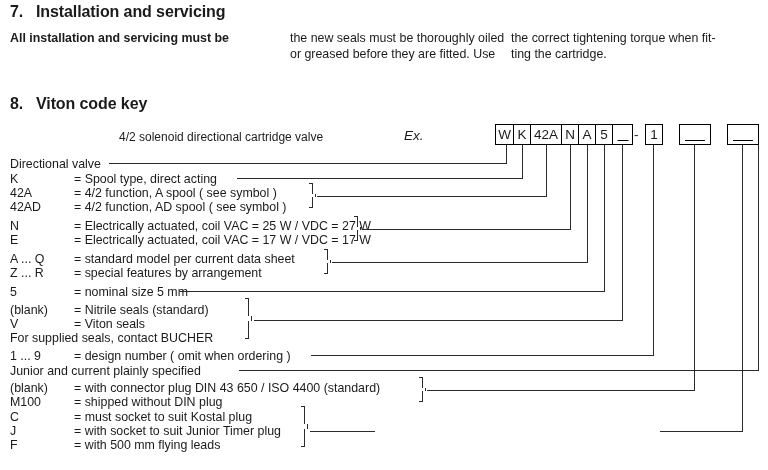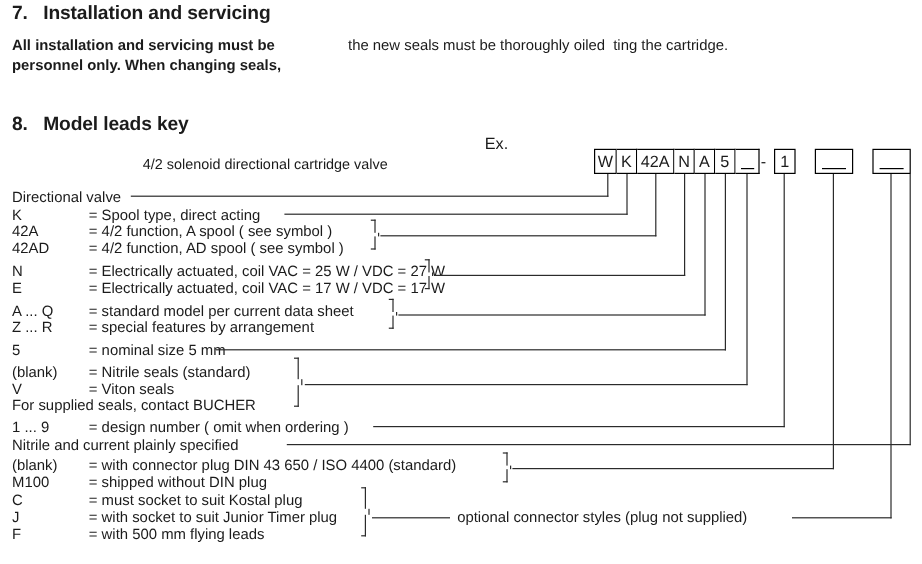--- a/index.html
+++ b/index.html
@@ -122,37 +122,38 @@
 <body>
 
 <div id="page">
 
   <div class="abs sec-head" style="left:10px; top:3px;">
     <span class="sec-num">7.</span><span>Installation and servicing</span>
   </div>
 
   <div class="abs col" style="left:10px; top:30px; width:250px;font-weight:bold;">
     <div>All installation and servicing  must be</div>
-    <div>personnel only. When changing seals,</div>
   </div>
 
   <div class="abs col" style="left:262px; top:30px; width:242px;margin-left:28px;">
     <div>the new seals must be thoroughly oiled</div>
+    <div>or greased before they are fitted. Use</div>
   </div>
 
   <div class="abs col" style="left:511px; top:30px; width:250px;">
+    <div>the correct tightening torque when fit-</div>
     <div>ting the cartridge.</div>
   </div>
 
   <div class="abs sec-head" style="left:10px; top:95px;">
-    <span class="sec-num">8.</span><span>Model leads key</span>
+    <span class="sec-num">8.</span><span>Viton code key</span>
   </div>
 
   <div class="abs mck-title" style="left:119px; top:130px;">4/2 solenoid directional cartridge valve</div>
-  <div class="abs ex-label" style="left:404px; top:112px;">Ex.</div>
+  <div class="abs ex-label" style="left:404px; top:128px;font-style:italic;">Ex.</div>
 
   <div class="codebox" style="left:495px; top:124px; width:19px;">
     <span>W</span>
   </div>
   <div class="codebox joinleft" style="left:514px; top:124px; width:17px;">
     <span>K</span>
   </div>
   <div class="codebox joinleft" style="left:531px; top:124px; width:31px;">
     <span>42A</span>
   </div>
@@ -242,21 +243,21 @@
   <div class="row" style="left:10px; top:331px;">
     <span class="full">For supplied seals, contact BUCHER</span>
   </div>
 
   <div class="row" style="left:10px; top:349px;">
     <span class="code">1 ... 9</span>
     <span class="eq">= design number  ( omit when ordering )</span>
   </div>
 
   <div class="row" style="left:10px; top:364px;">
-    <span class="full">Nitrile and current plainly specified</span>
+    <span class="full">Junior and current plainly specified</span>
   </div>
 
   <div class="row" style="left:10px; top:381px;">
     <span class="code">(blank)</span>
     <span class="eq">= with connector plug DIN 43 650 / ISO 4400 (standard)</span>
   </div>
 
   <div class="row" style="left:10px; top:395px;">
     <span class="code">M100</span>
     <span class="eq">= shipped without DIN plug</span>
@@ -343,17 +344,16 @@
   <div class="vline" style="left:694px; top:145px; height:246px;"></div>
 
   <div class="brace" style="left:299px; top:406px; width:11px; height:41px;">
     <i style="left:5px; top:0; width:1.1px; height:18px;"></i>
     <i style="left:5px; top:23px; width:1.1px; height:18px;"></i>
     <i style="left:8px; top:18px; width:1.1px; height:5px;"></i>
     <i style="left:2px; top:0; width:4px; height:1.1px;"></i>
     <i style="left:2px; top:40px; width:4px; height:1.1px;"></i>
   </div>
   <div class="hline" style="left:310px; top:431px; width:65px;"></div>
-  <div class="note" style="left:381px; top:424px;">optional connector styles (plug not supplied)</div>
   <div class="hline" style="left:660px; top:431px; width:83px;"></div>
   <div class="vline" style="left:742px; top:145px; height:287px;"></div>
 
 </div>
 
 </body></html>

